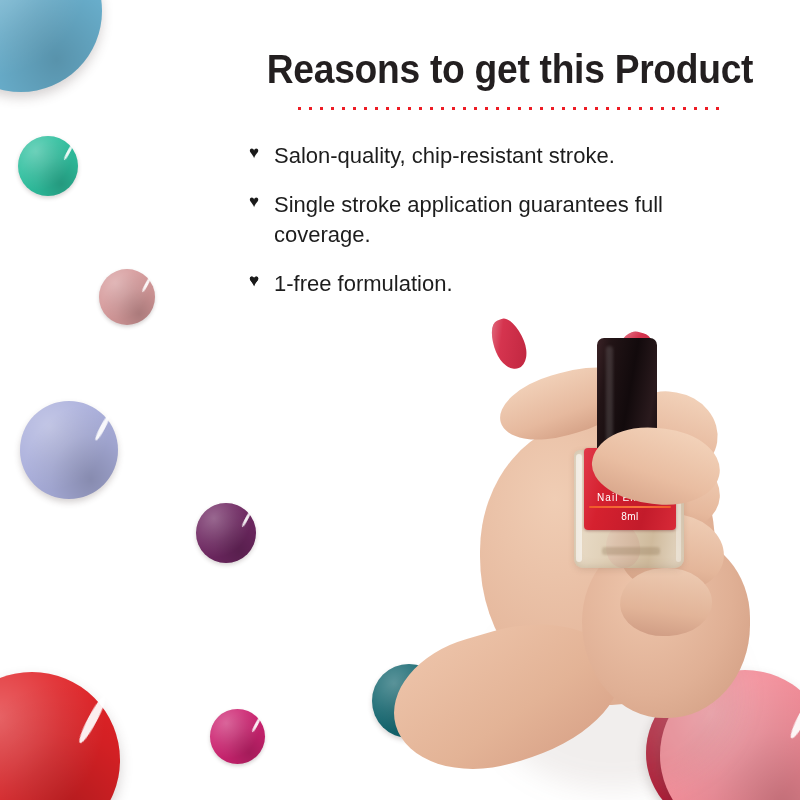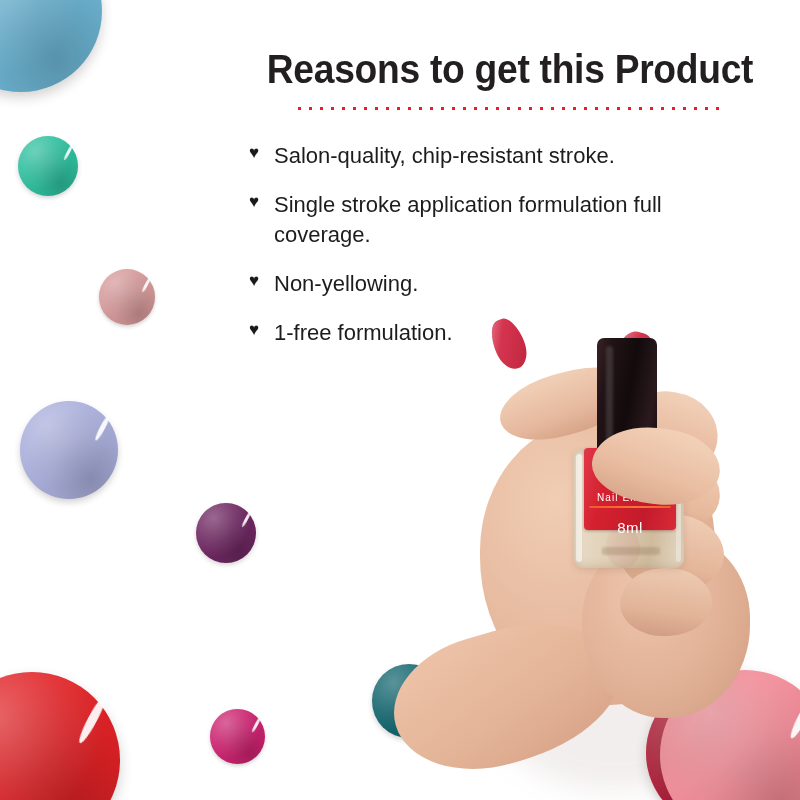--- a/index.html
+++ b/index.html
@@ -258,39 +258,39 @@
           <span style="display:block; color:#fff; font-family:'Liberation Sans',sans-serif; font-weight:700;
                        font-size:13px; letter-spacing:1.2px; line-height:15px; transform:scaleY(1.18); transform-origin:top;">WEAR</span>
         </div>
 
         <div style="position:absolute; left:0; right:0; top:44px; text-align:center; color:#ffffff;
                     font-family:'Liberation Sans',sans-serif; font-size:10px; letter-spacing:1.1px;">Nail Enamel</div>
 
         <div style="position:absolute; left:5px; top:58px; width:82px; height:2px;
                     background:linear-gradient(90deg,#f05a2a 0%, #f8743c 60%, #f05a2a 100%); border-radius:2px;"></div>
 
-        <div style="position:absolute; left:0; right:0; top:71px; text-align:center; color:#ffffff;
-                    font-family:'Liberation Sans',sans-serif; font-size:15px; letter-spacing:.4px;">8ml</div>
+        <div style="position:absolute; left:0; right:0; top:63px; text-align:center; color:#ffffff;
+                    font-family:'Liberation Sans',sans-serif; font-size:10px; letter-spacing:.4px;">8ml</div>
 
         <div style="position:absolute; right:10px; top:24px; width:34px; height:4px;
                     background:rgba(255,255,255,.55); border-radius:3px; transform:rotate(-28deg); filter:blur(.6px);"></div>
       </div>
     </div>
 
     <div class="sk" style="left:122px; top:128px; width:128px; height:76px;
                 border-radius:48% 46% 46% 50% / 54% 50% 50% 46%;
                 transform:rotate(6deg);
                 background:linear-gradient(195deg, #f4d6be 0%, #e9bda1 58%, #d4a085 100%);"></div>
 
   </div>
 
   <div class="copy">
     <h1 class="title">Reasons to get this Product</h1>
     <div class="divider"></div>
     <ul class="benefits" id="benefit-list">
         <li><span class="bullet">♥</span><span>Salon-quality, chip-resistant stroke.</span></li>
-        <li><span class="bullet">♥</span><span>Single stroke application formulation full coverage.</span></li>
-        <li><span class="bullet">♥</span><span>Non-yellowing.</span></li>
+        <li><span class="bullet">♥</span><span>Single stroke application guarantees full coverage.</span></li>
+        <li><span class="bullet">♥</span></li>
         <li><span class="bullet">♥</span><span>1-free formulation.</span></li>
       </ul>
   </div>
 
 </div>
 
 </body></html>

